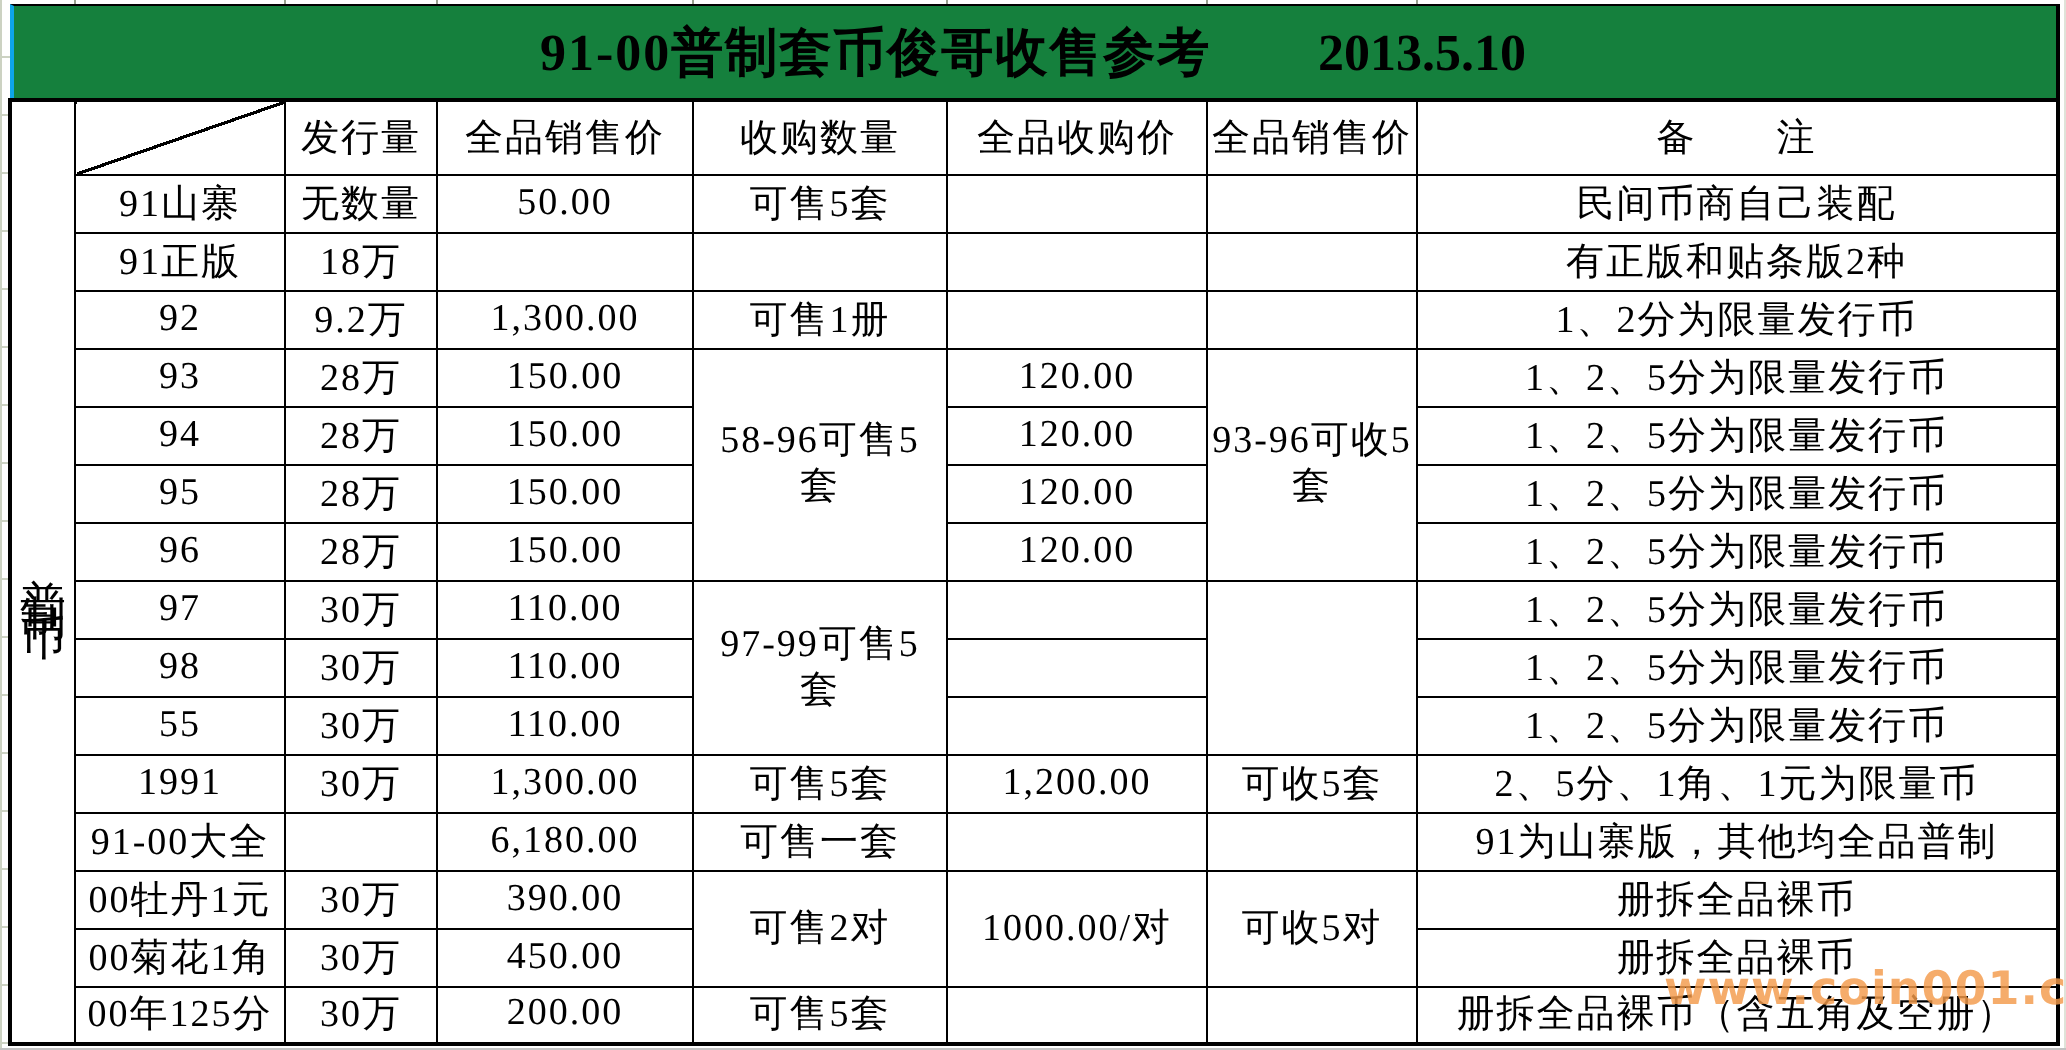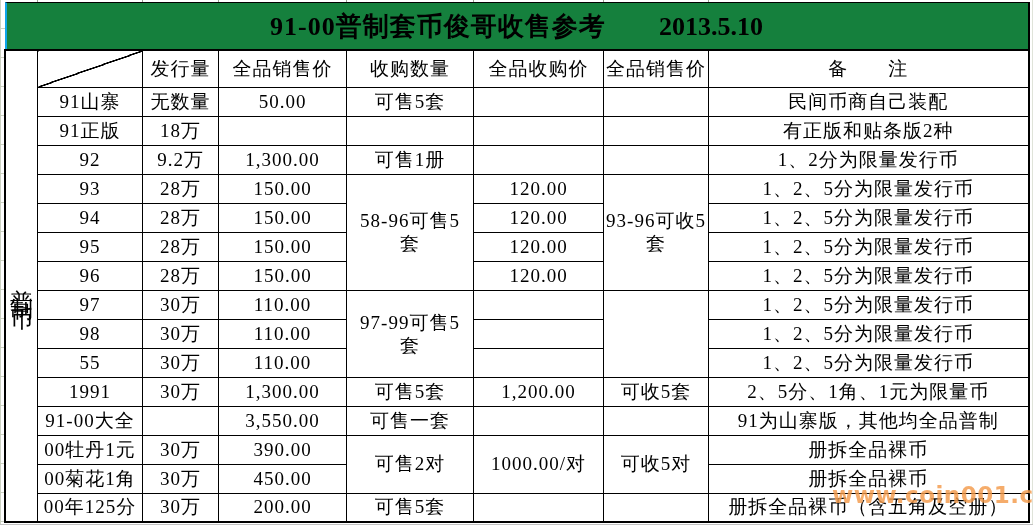--- a/index.html
+++ b/index.html
@@ -177,21 +177,21 @@
       <td>1,300.00</td>
       <td>可售5套</td>
       <td>1,200.00</td>
       <td>可收5套</td>
       <td>2、5分、1角、1元为限量币</td>
     </tr>
 
     <tr class="drow">
       <td>91-00大全</td>
       <td></td>
-      <td>3,550.00</td>
+      <td>6,180.00</td>
       <td>可售一套</td>
       <td></td>
       <td></td>
       <td>91为山寨版，其他均全品普制</td>
     </tr>
 
     <tr class="drow">
       <td>00牡丹1元</td>
       <td>30万</td>
       <td>390.00</td>

